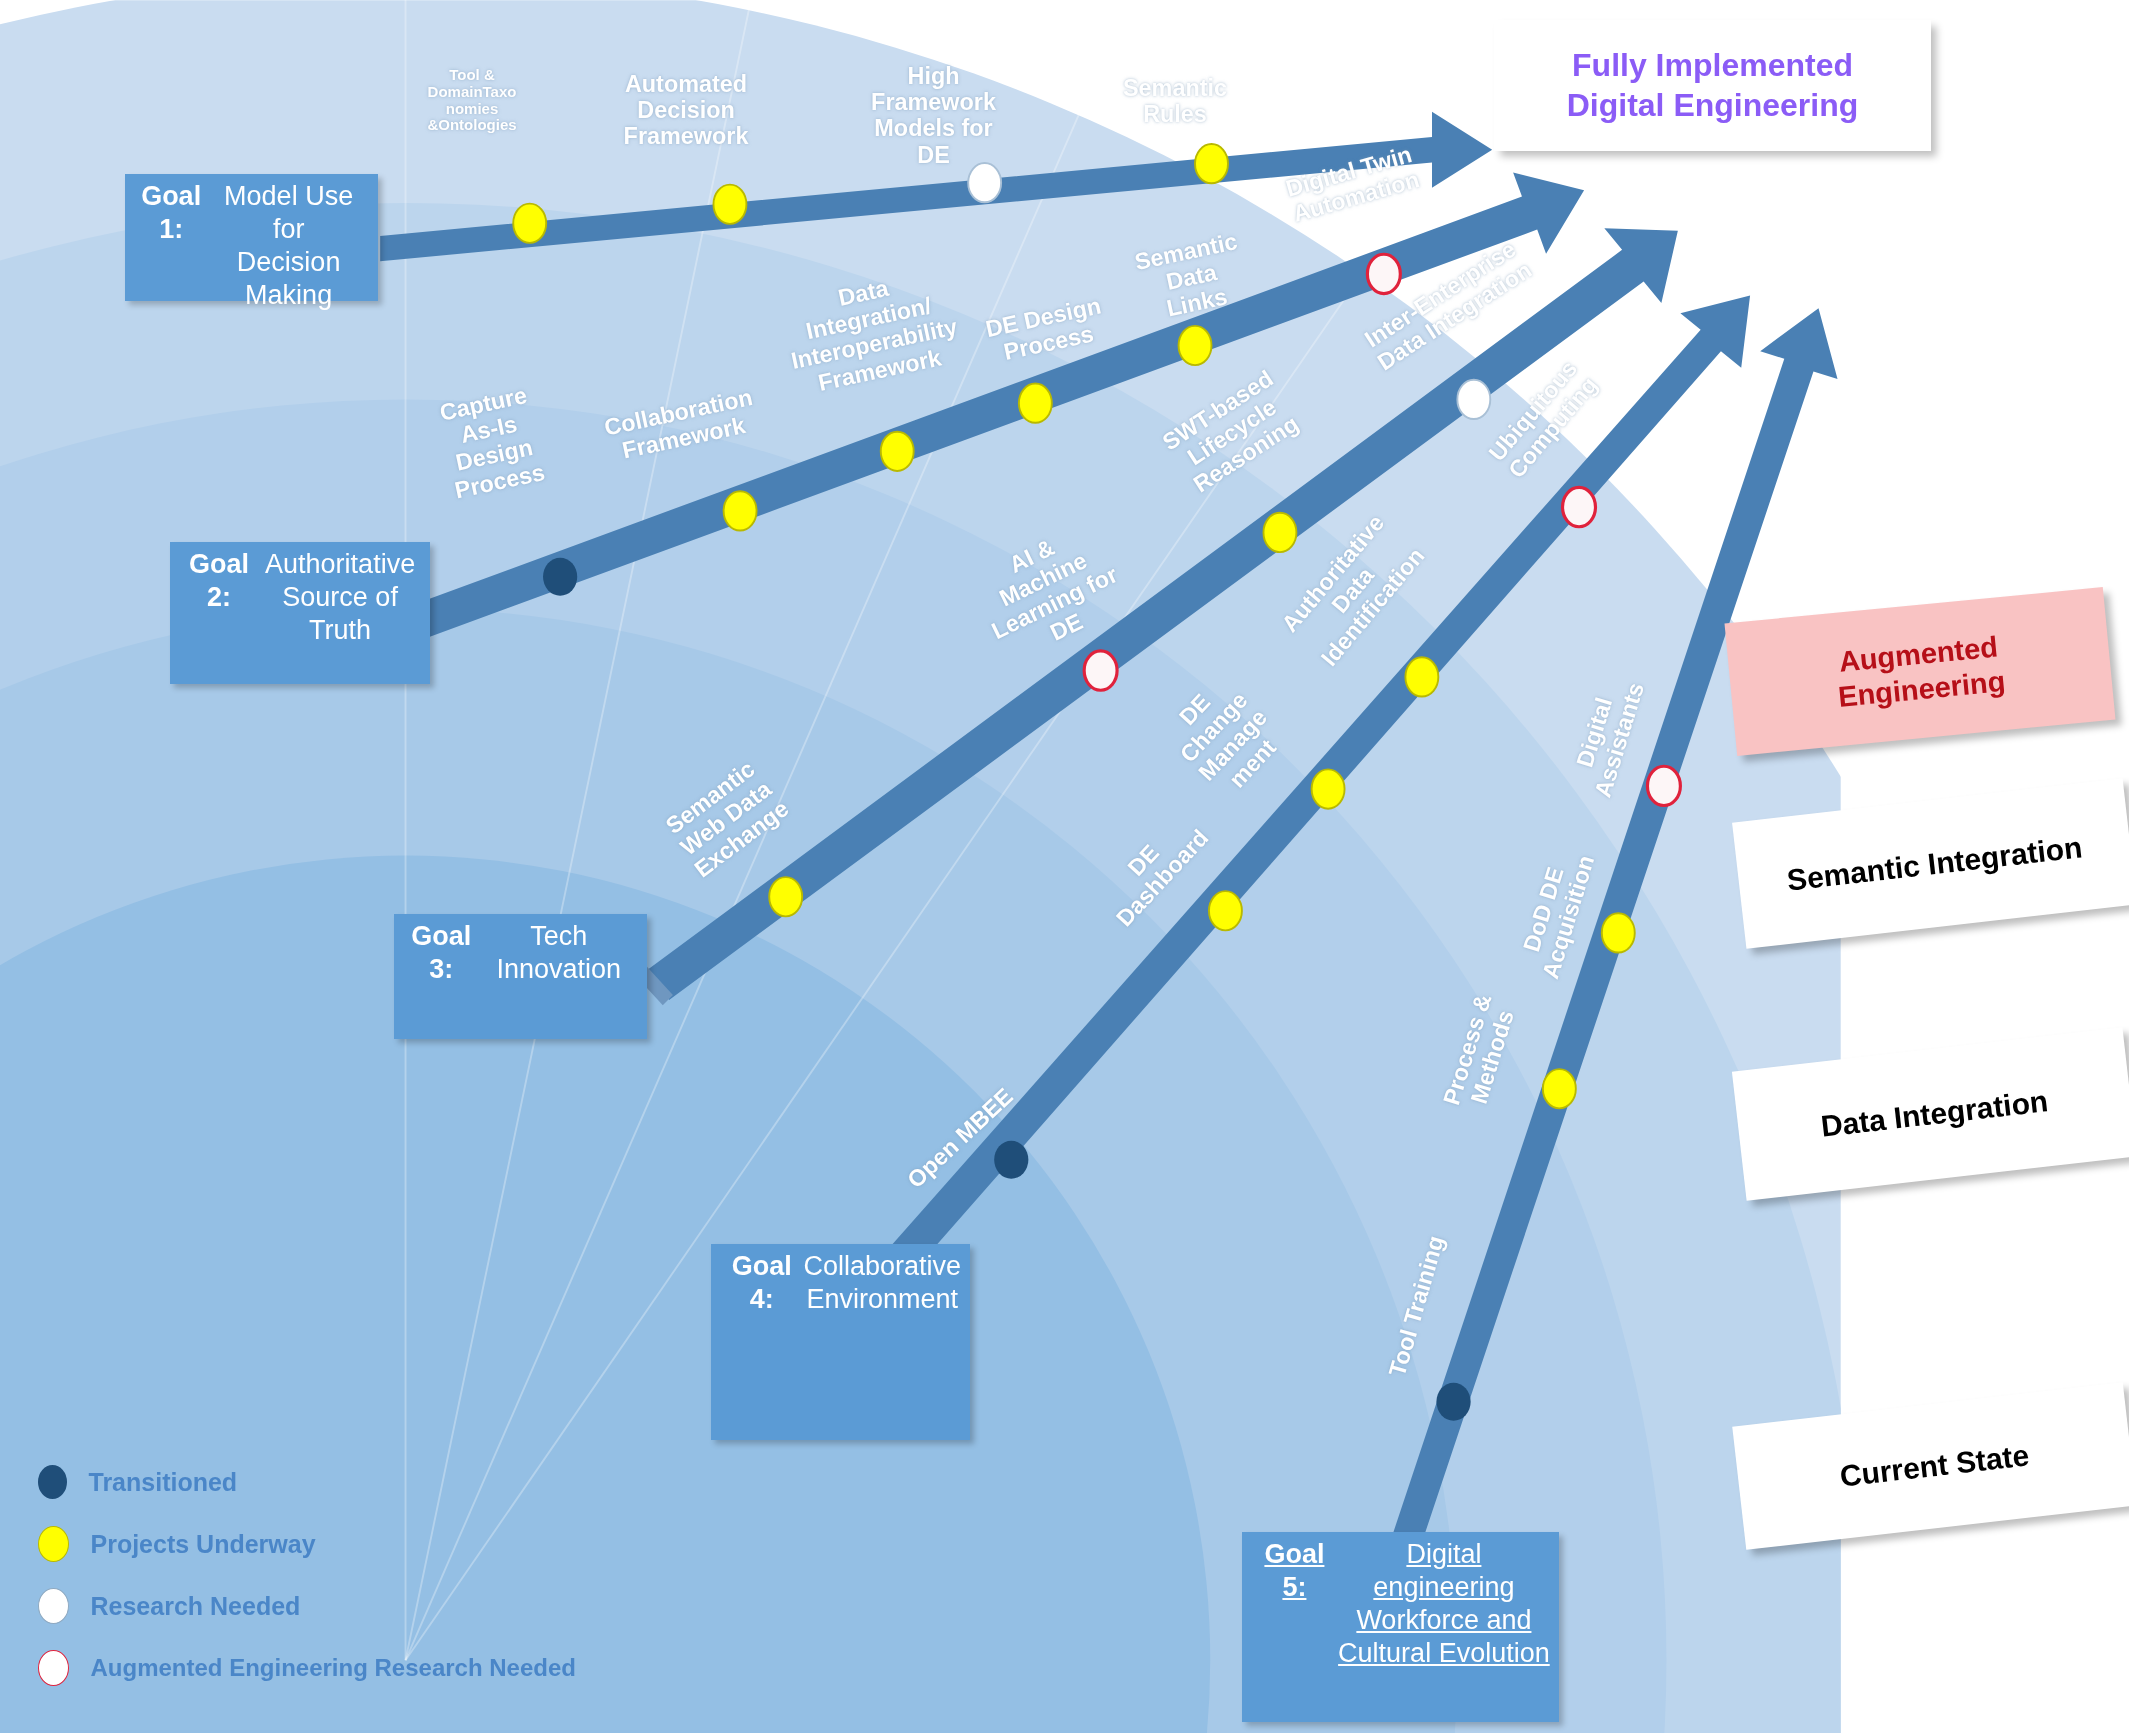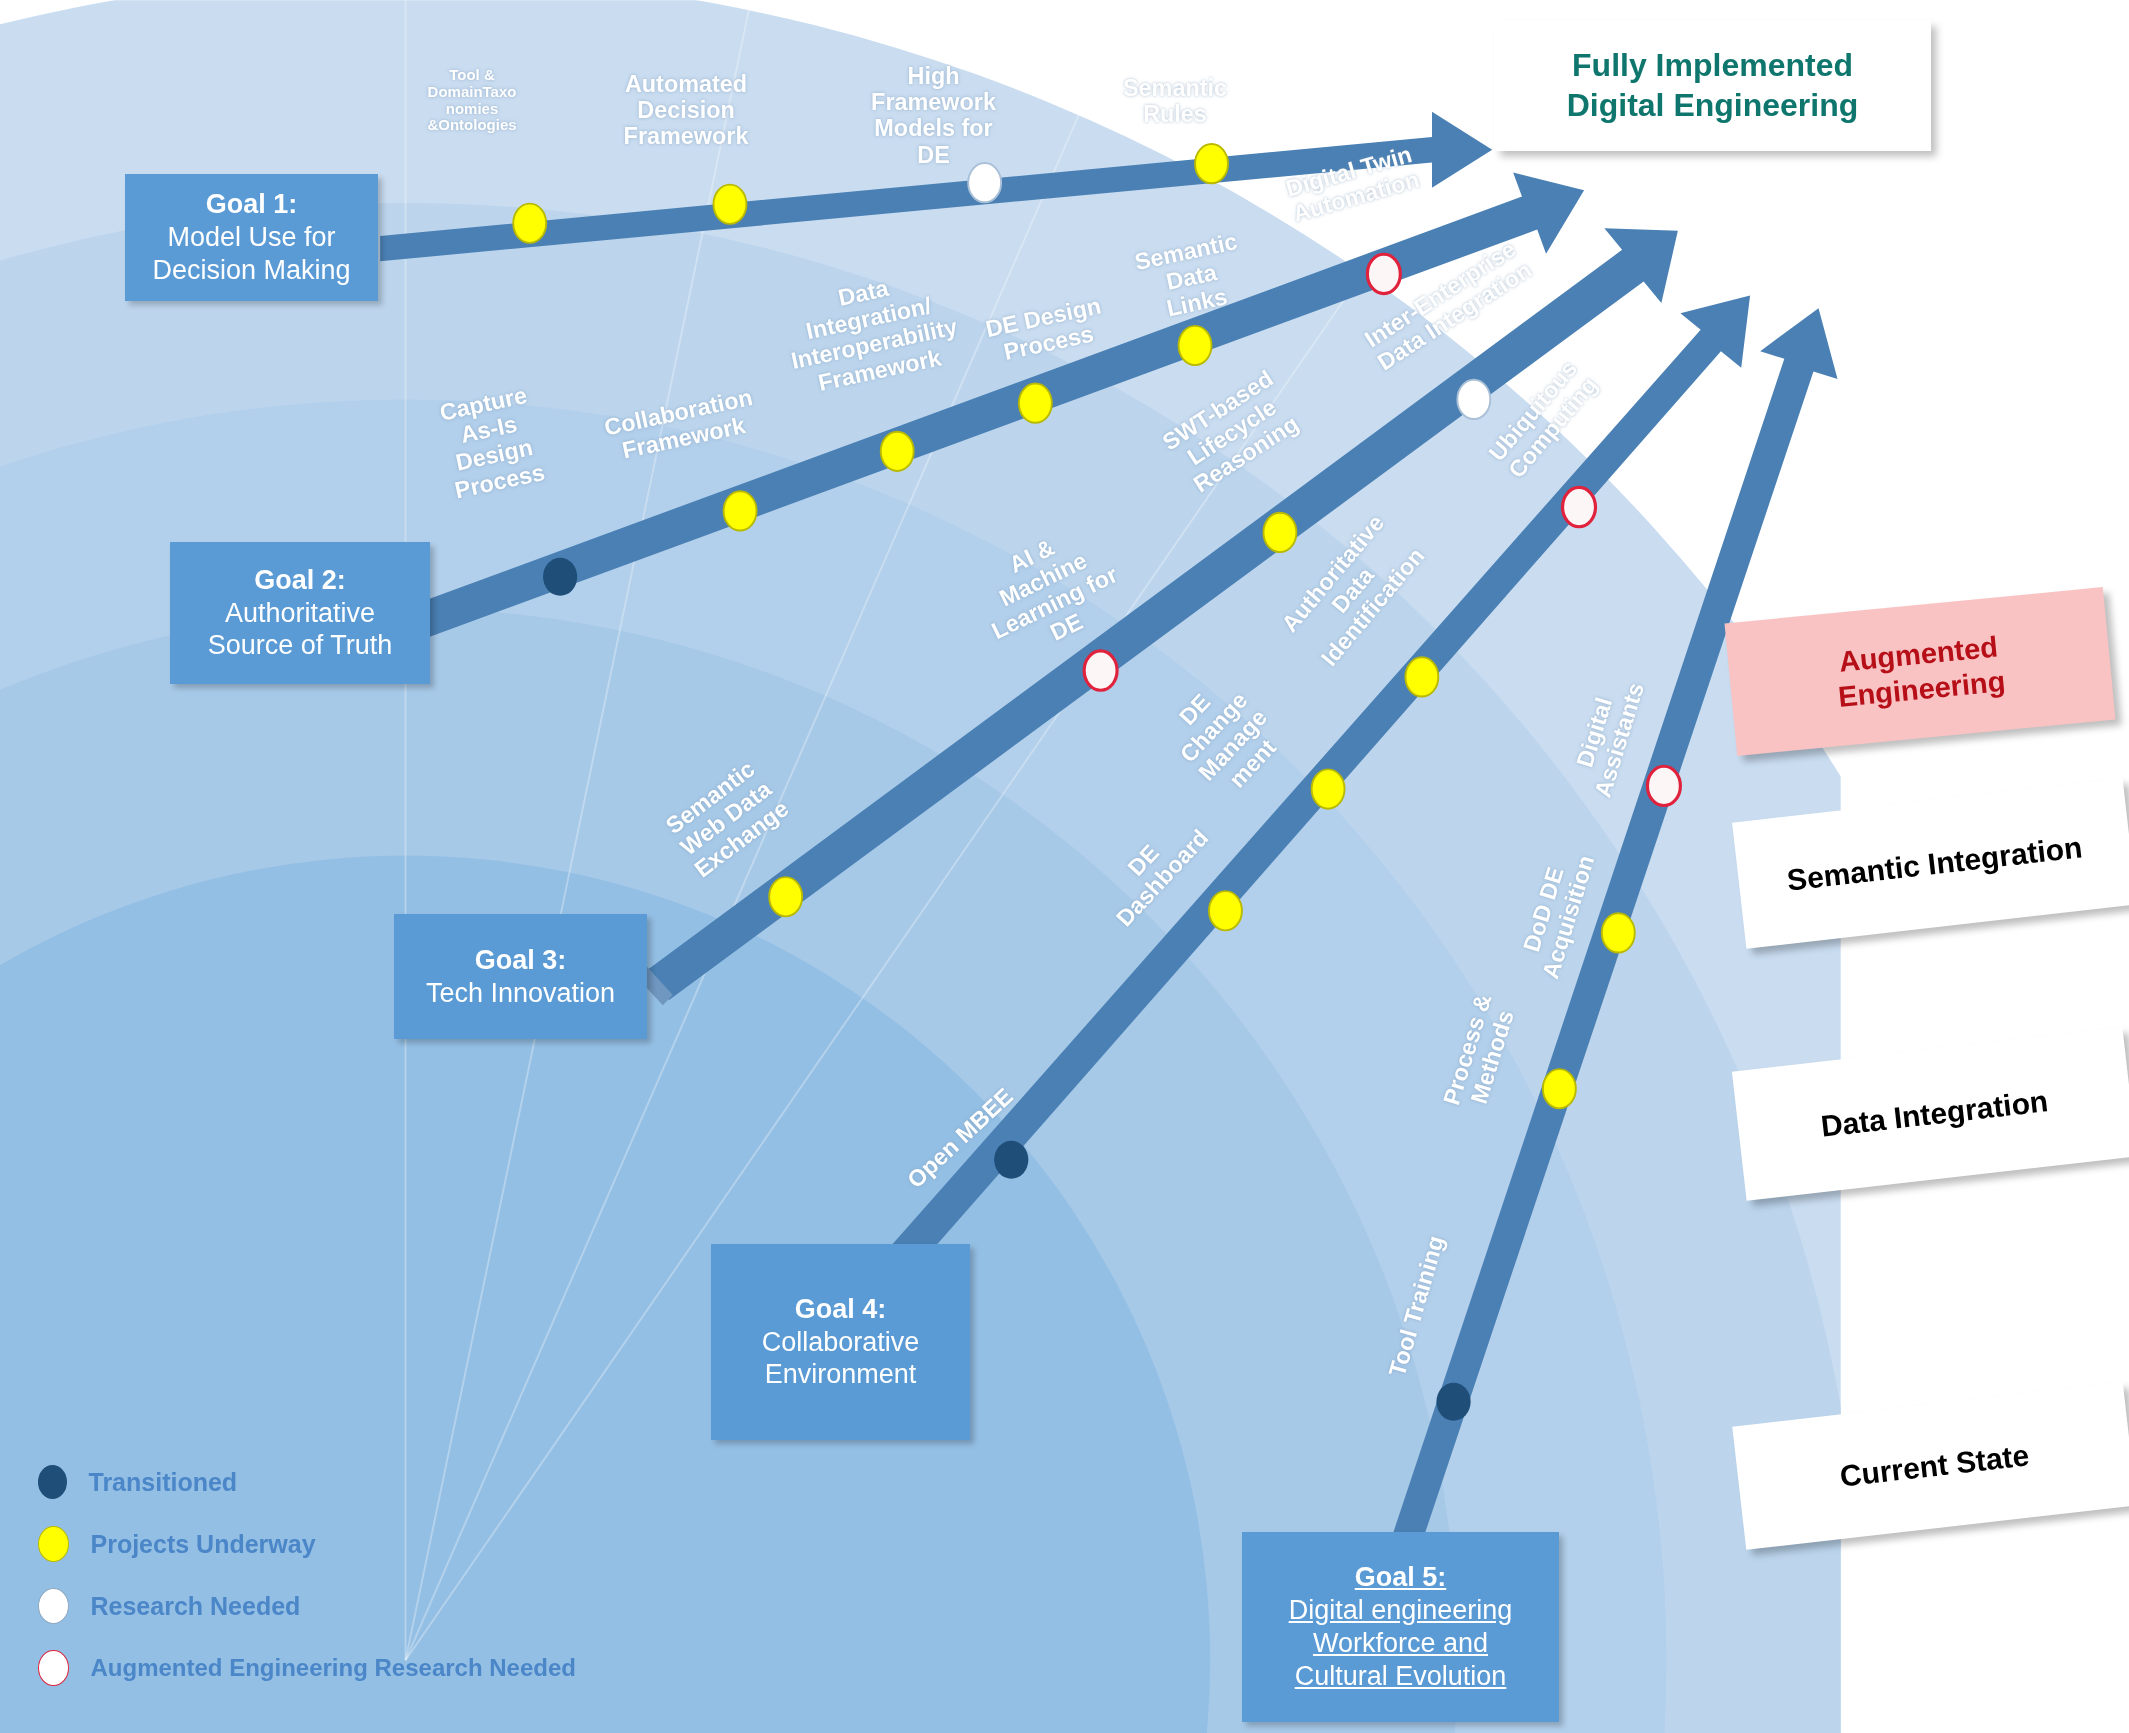--- a/index.html
+++ b/index.html
@@ -4,32 +4,32 @@
 <style>
   html,body{margin:0;padding:0;background:#ffffff;}
   body{width:2129px;height:1734px;position:relative;overflow:hidden;
        font-family:"Liberation Sans","DejaVu Sans",sans-serif;}
   #root{position:absolute;inset:0;}
   svg#fan{position:absolute;left:0;top:0;width:2129px;height:1734px;}
 
   
   .goal-box{position:absolute;background:#5b9bd5;color:#ffffff;
             box-shadow:3.8px 4.4px 5.7px rgba(0,0,0,.22);
-            display:flex;flex-direction:column;align-items:center;
+            display:flex;flex-direction:row;align-items:flex-start;
             justify-content:center;text-align:center;line-height:1.22;
             padding:6.3px 9px;box-sizing:border-box;}
   .goal-box .g-title{font-weight:bold;}
   .goal-box .g-sub{font-weight:normal;}
 
   
   .card{position:absolute;background:#ffffff;
         box-shadow:5.7px 6.3px 7.6px rgba(0,0,0,.25);
         display:flex;align-items:center;justify-content:center;
         text-align:center;box-sizing:border-box;}
-  .card.red-text{color:#0f766e;font-weight:bold;line-height:1.22;}
+  .card.red-text{color:#8b5cf6;font-weight:bold;line-height:1.22;}
   .card.black-text{color:#000000;font-weight:bold;}
   .card.pink{background:#f9c3c3;color:#b60f18;font-weight:bold;line-height:1.2;}
 
   
   #legend{position:absolute;left:38px;top:1451px;width:634px;}
   .leg-row{display:flex;align-items:center;height:62px;}
   .leg-dot{width:29px;height:34px;border-radius:50%;margin-right:21.5px;flex:0 0 auto;}
   .leg-dot.transitioned{background:#1f4e79;}
   .leg-dot.underway{background:#ffff00;border:1.3px solid #b9b900;}
   .leg-dot.research{background:#ffffff;border:1.3px solid #8ea9c1;}

